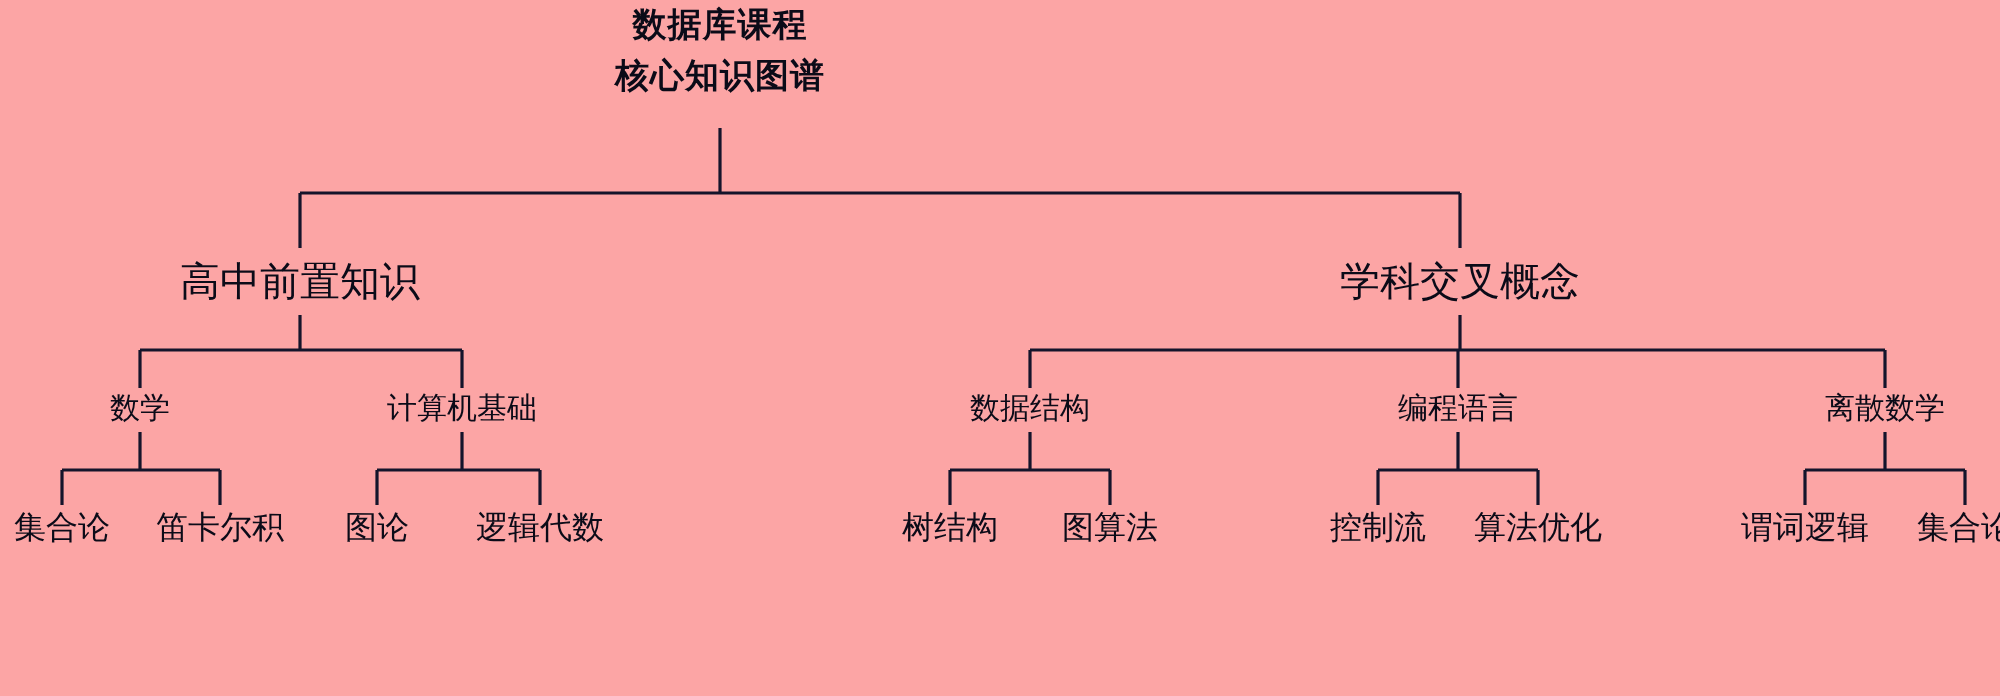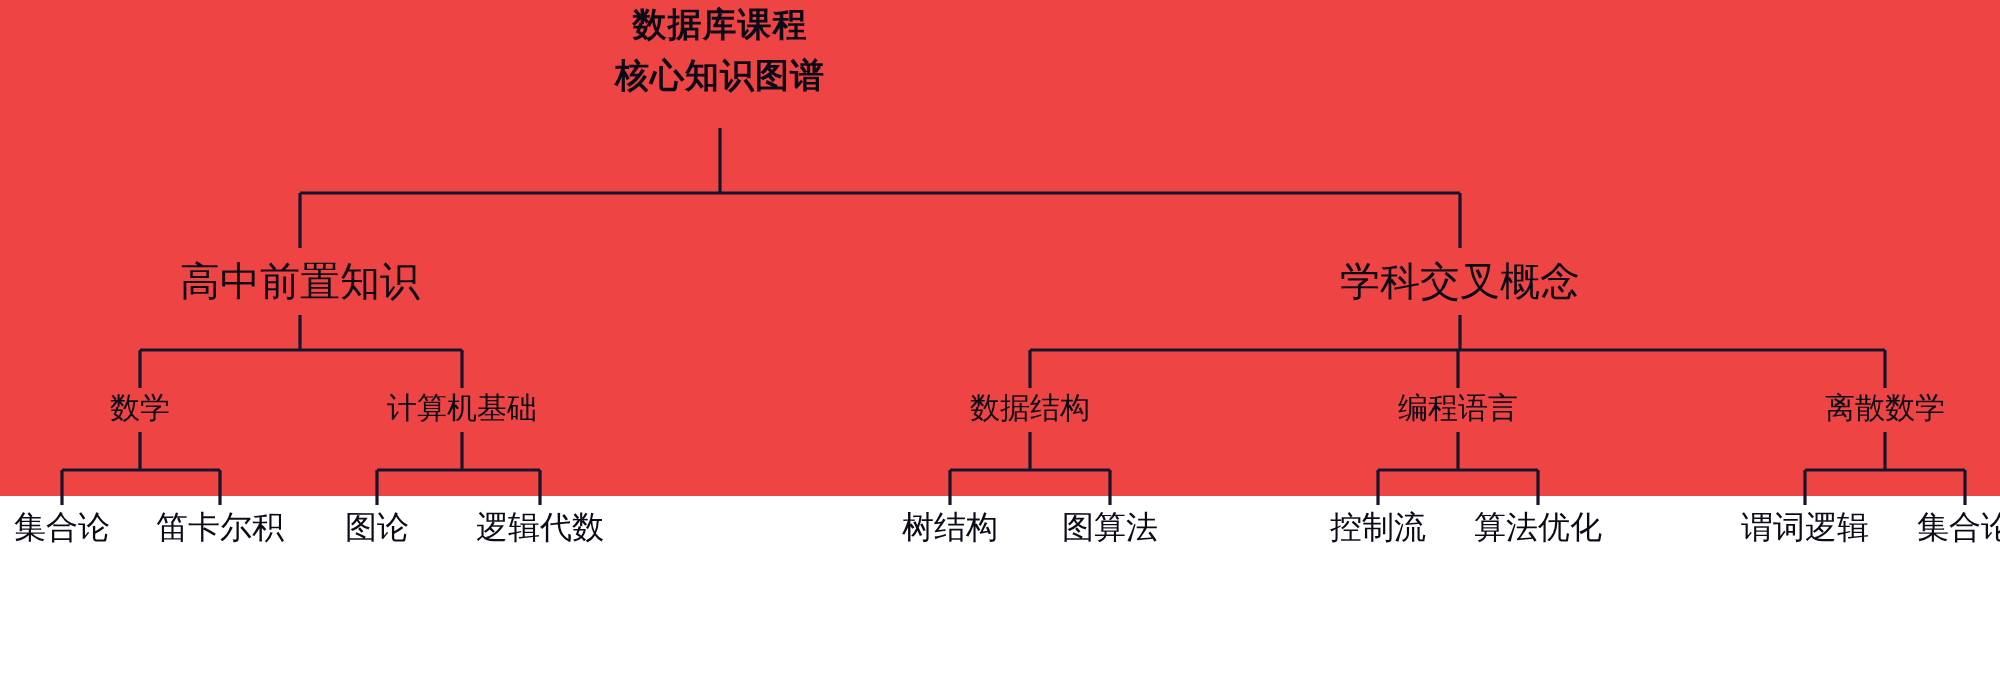--- a/index.html
+++ b/index.html
@@ -10,22 +10,22 @@
   }
   body {
     font-family: "Liberation Sans", "DejaVu Sans", sans-serif;
     width: 2000px;
     height: 696px;
     overflow: hidden;
   }
   #diagram-root {
     position: relative;
     width: 2000px;
-    height: 496px;
-    background: #ef4444;
+    height: 696px;
+    background: #fca5a5;
   }
   svg.tree-canvas {
     position: absolute;
     top: 0;
     left: 0;
     width: 2000px;
     height: 696px;
     display: block;
   }
   .edge {

